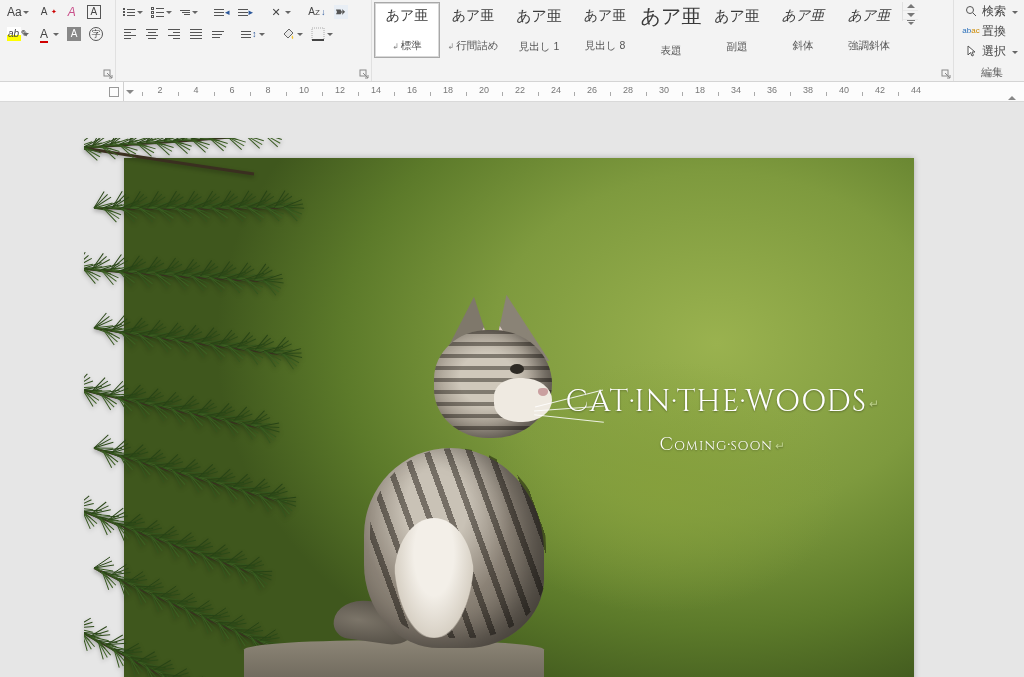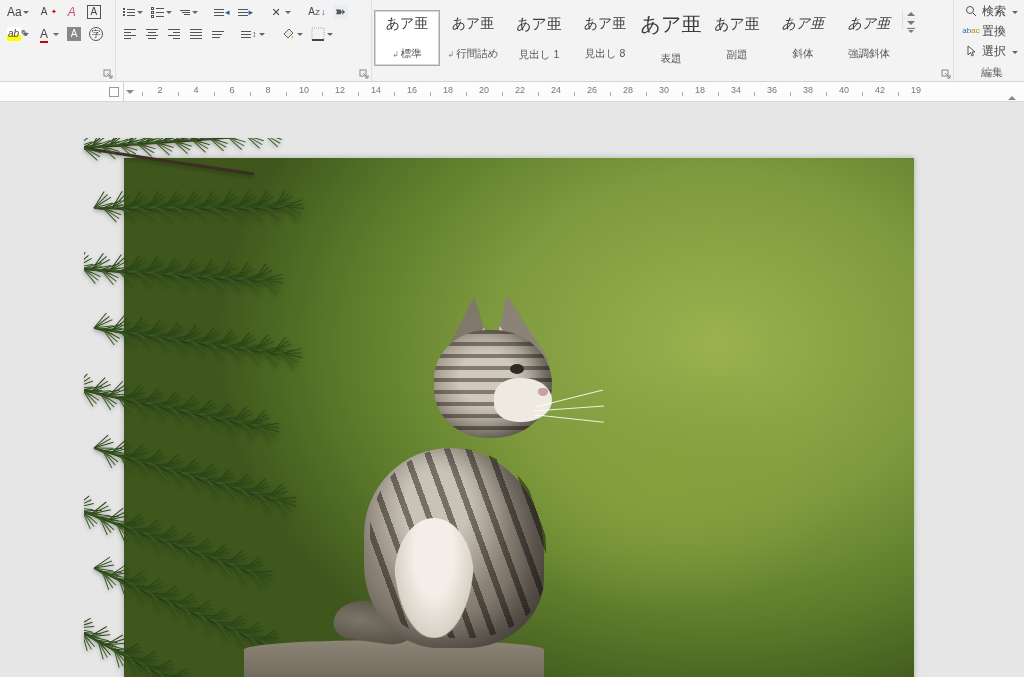--- a/index.html
+++ b/index.html
@@ -328,21 +328,21 @@
     </div>
     <span class="launcher">
       <svg viewBox="0 0 10 10">
           <rect x="1" y="1" width="6" height="6" fill="none" stroke="#888"></rect>
           <path d="M4 4 L9 9 M9 6 V9 H6" stroke="#888" fill="none"></path>
         </svg>
     </span>
   </div>
 
   <div class="group g-styles">
-    <div class="group-body" style="padding:10px 0 0 2px;">
+    <div class="group-body" style="padding:2px 0 0 2px;">
       <div class="gallery" id="style-gallery">
           <div class="style-item sel">
             <div class="preview sp14">あア亜</div>
             <div class="name"><span class="mark">↲</span>標準</div>
           </div>
           <div class="style-item">
             <div class="preview sp14">あア亜</div>
             <div class="name"><span class="mark">↲</span>行間詰め</div>
           </div>
           <div class="style-item">
@@ -503,21 +503,21 @@
         <div class="tick" style="left: 666px;"></div>
         <div class="tick lbl" style="left: 720px;">
           <span>40</span>
         </div>
         <div class="tick" style="left: 702px;"></div>
         <div class="tick lbl" style="left: 756px;">
           <span>42</span>
         </div>
         <div class="tick" style="left: 738px;"></div>
         <div class="tick lbl" style="left: 792px;">
-          <span>19</span>
+          <span>44</span>
         </div>
         <div class="tick" style="left: 774px;"></div>
         <div class="indent first" style="left: 2px;"></div>
       </div>
     <div class="indent right"></div>
   </div>
 </div>
 
 <div class="doc">
   <div class="page">
@@ -786,15 +786,17 @@
         <div class="eye"></div>
         <div class="nose"></div>
       <div class="whisk">
           <i></i>
           <i></i>
           <i></i>
         </div>
     </div>
 
     <div class="title-block">
+      <div class="t1"><span>CAT<span class="mid-dot">·</span>IN<span class="mid-dot">·</span>THE<span class="mid-dot">·</span>WOODS</span><span class="cr">↵</span></div>
+      <div class="t2"><span>Coming<span class="mid-dot">·</span>soon</span><span class="cr">↵</span></div>
     </div>
   </div>
 </div>
 
 </body></html>

